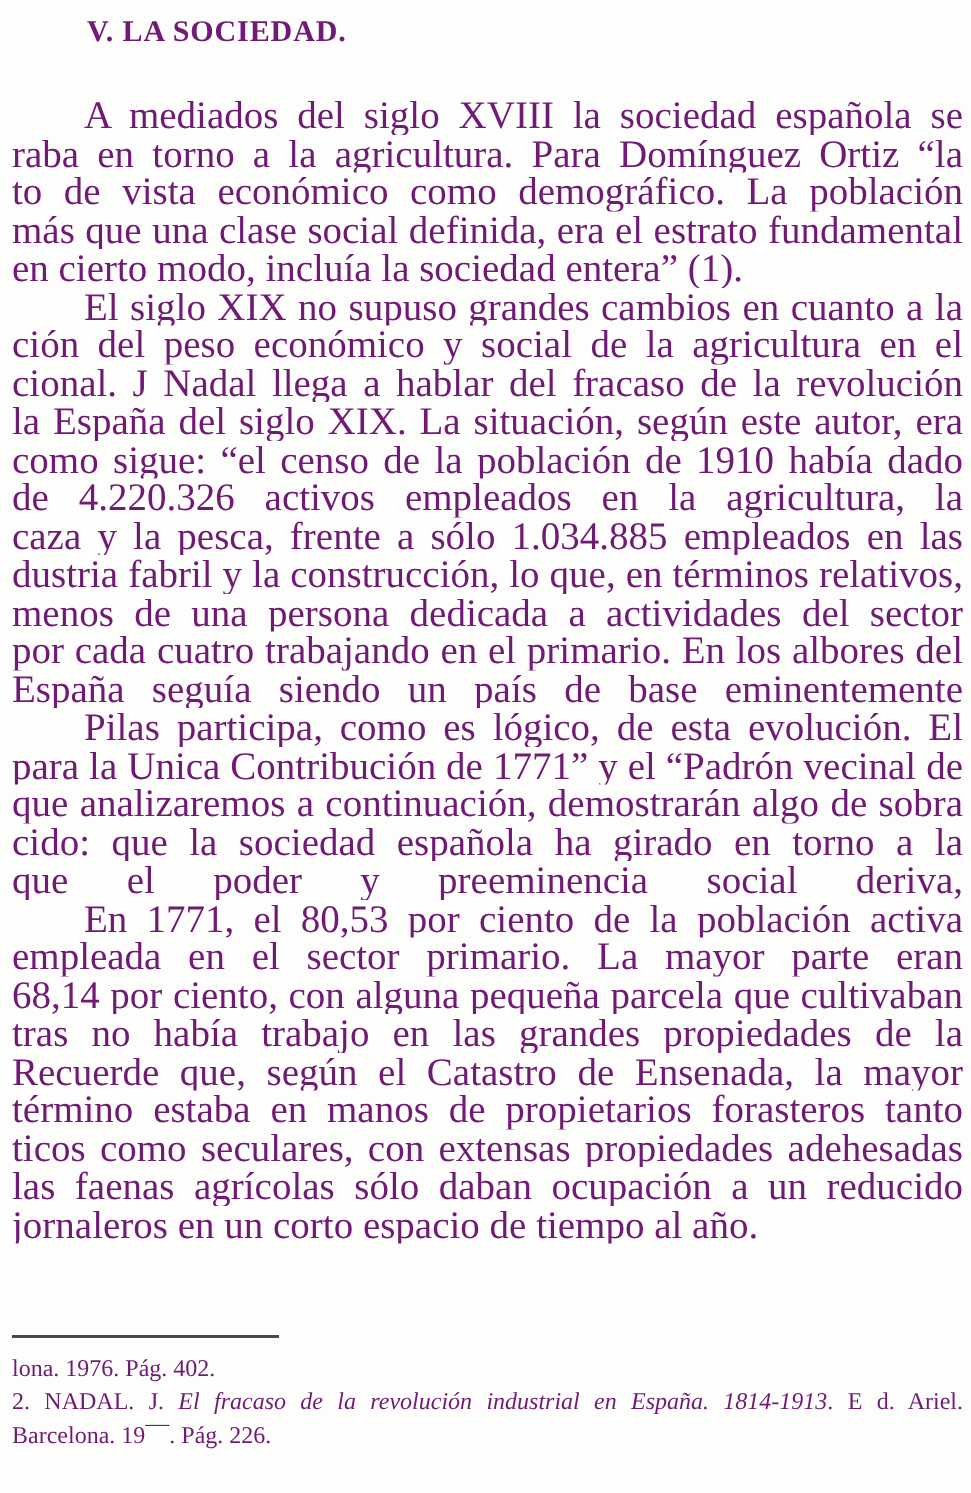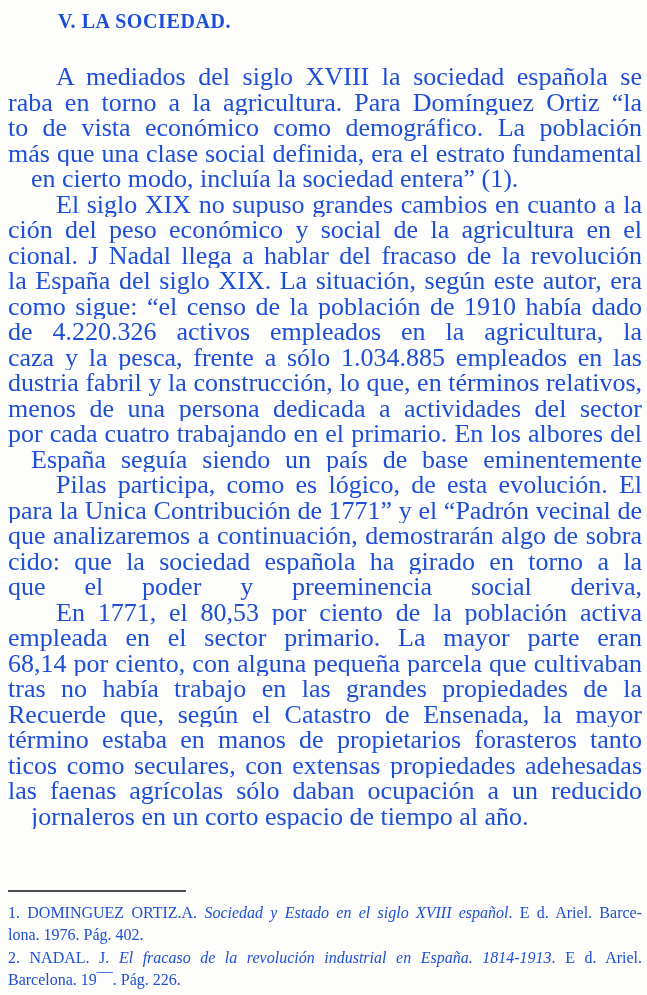--- a/index.html
+++ b/index.html
@@ -5,21 +5,21 @@
   html, body { margin: 0; padding: 0; }
   body {
     width: 647px; height: 995px;
     background: #ffffff;
     position: relative;
     overflow: hidden;
   }
   .page {
     position: absolute; inset: 0;
     background: #fdfdfb;
-    color: #1d4ed8;
+    color: #701a75;
     font-family: "Liberation Serif", "DejaVu Serif", serif;
   }
   .chapter-title {
     position: absolute;
     left: 58px; top: 10px;
     margin: 0;
     font-size: 20px;
     font-weight: bold;
     letter-spacing: 0.6px;
     white-space: nowrap;
@@ -33,21 +33,21 @@
   .line {
     height: 25.5px;
     line-height: 25.5px;
     font-size: 26px;
     text-align: justify;
     text-align-last: justify;
     overflow: hidden;
     white-space: normal;
   }
   .line.indent { padding-left: 48px; }
-  .line.last   { text-align-last: left; margin-left: 23px; }
+  .line.last   { text-align-last: left; }
   .fn-sep {
     position: absolute;
     left: 8px; top: 890px;
     width: 178px; height: 0;
     border-top: 2px solid #4a4a4a;
   }
   .footnotes {
     position: absolute;
     left: 8px; top: 902px;
     width: 634px;
@@ -108,21 +108,20 @@
         <div class="line">ticos como seculares, con extensas propiedades adehesadas donde</div>
         <div class="line">las faenas agrícolas sólo daban ocupación a un reducido número de</div>
         <div class="line last">jornaleros en un corto espacio de tiempo al año.</div>
       </div>
     </div>
 
   <div class="fn-sep"></div>
 
   <div class="footnotes">
       <div>
-        <div class="fline"><span>1. DOMINGUEZ ORTIZ.A. </span><i>Sociedad y Estado en el siglo XVIII español</i><span>. E d. Ariel. Barce-</span></div>
         <div class="fline last"><span>lona. 1976. Pág. 402.</span></div>
       </div>
       <div>
         <div class="fline"><span>2. NADAL. J. </span><i>El fracaso de la revolución industrial en España. 1814-1913</i><span>. E d. Ariel.</span></div>
         <div class="fline last"><span>Barcelona. 19¯¯. Pág. 226.</span></div>
       </div>
     </div>
 
 </div>
 

